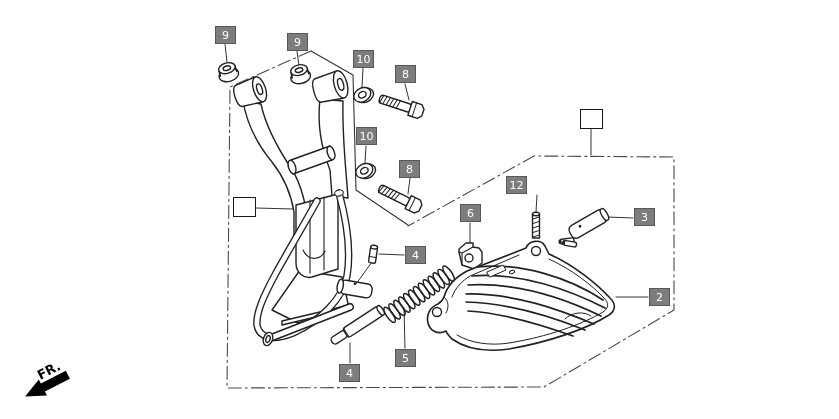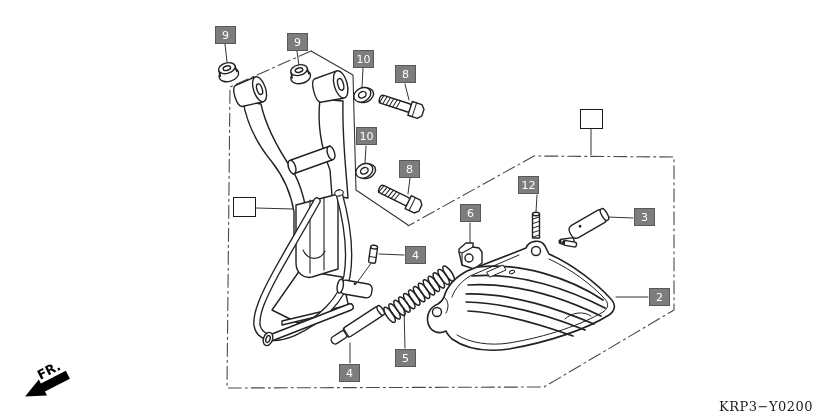--- a/index.html
+++ b/index.html
@@ -228,22 +228,21 @@
   </svg>
 
   <div class="callout gray" style="left:215px;top:26px">9</div>
   <div class="callout gray" style="left:287px;top:33px">9</div>
   <div class="callout gray" style="left:353px;top:50px">10</div>
   <div class="callout gray" style="left:395px;top:65px">8</div>
   <div class="callout gray" style="left:356px;top:127px">10</div>
   <div class="callout gray" style="left:399px;top:160px">8</div>
   <div class="callout white" style="left:233px;top:197px"></div>
   <div class="callout white" style="left:580px;top:109px"></div>
-  <div class="callout gray" style="left:518px;top:176px">12</div>
+  <div class="callout gray" style="left:506px;top:176px">12</div>
   <div class="callout gray" style="left:460px;top:204px">6</div>
   <div class="callout gray" style="left:634px;top:208px">3</div>
   <div class="callout gray" style="left:405px;top:246px">4</div>
   <div class="callout gray" style="left:649px;top:288px">2</div>
   <div class="callout gray" style="left:395px;top:349px">5</div>
   <div class="callout gray" style="left:339px;top:364px">4</div>
 
-  <div class="drawing-code">KRP3−Y0200</div>
 </div>
 
 </body></html>

